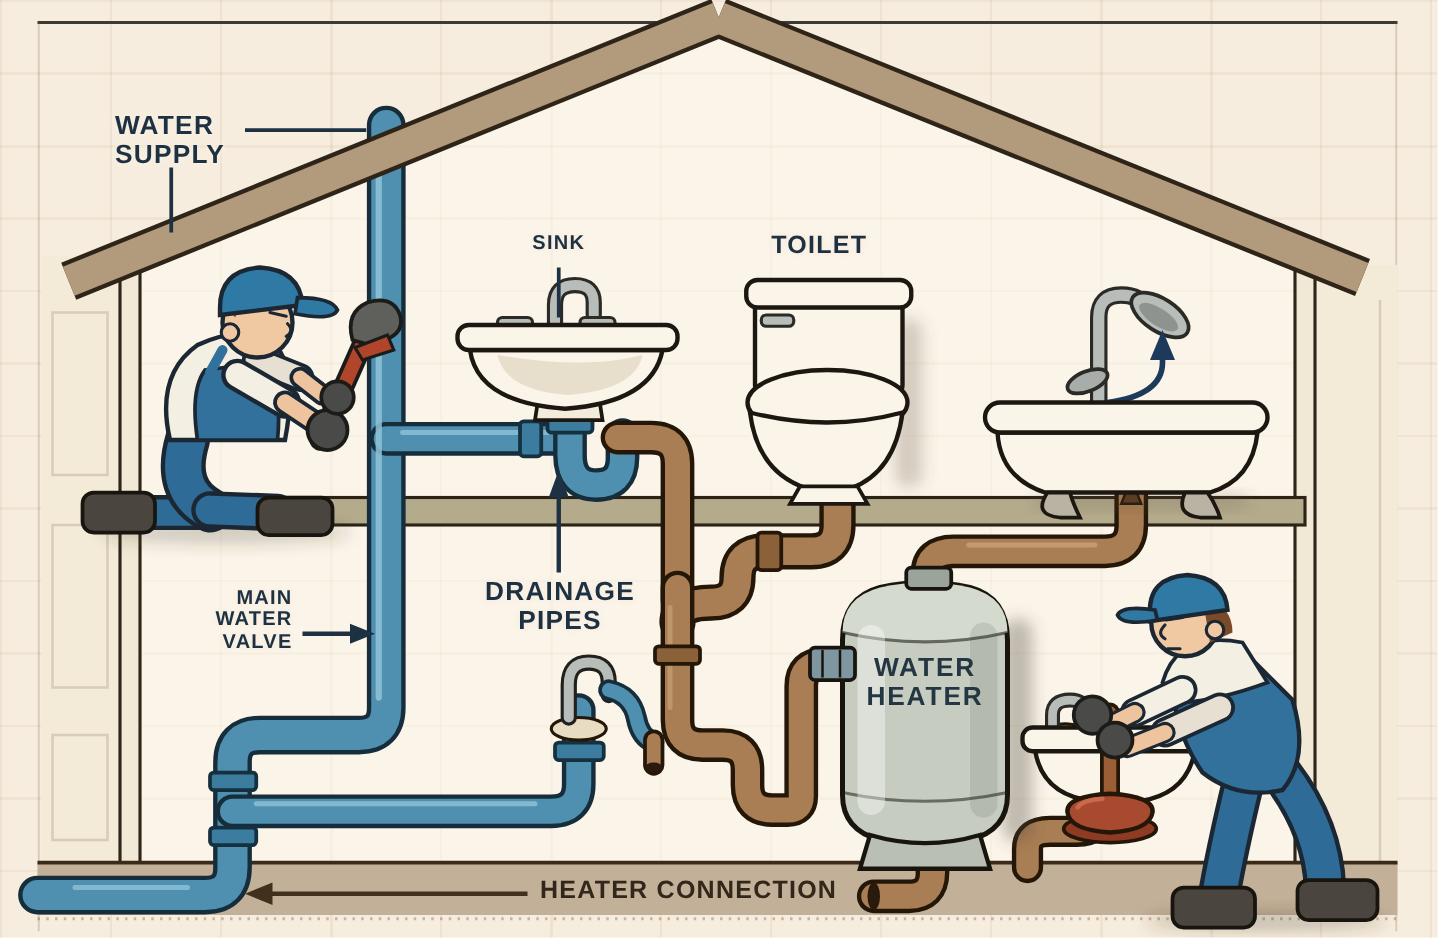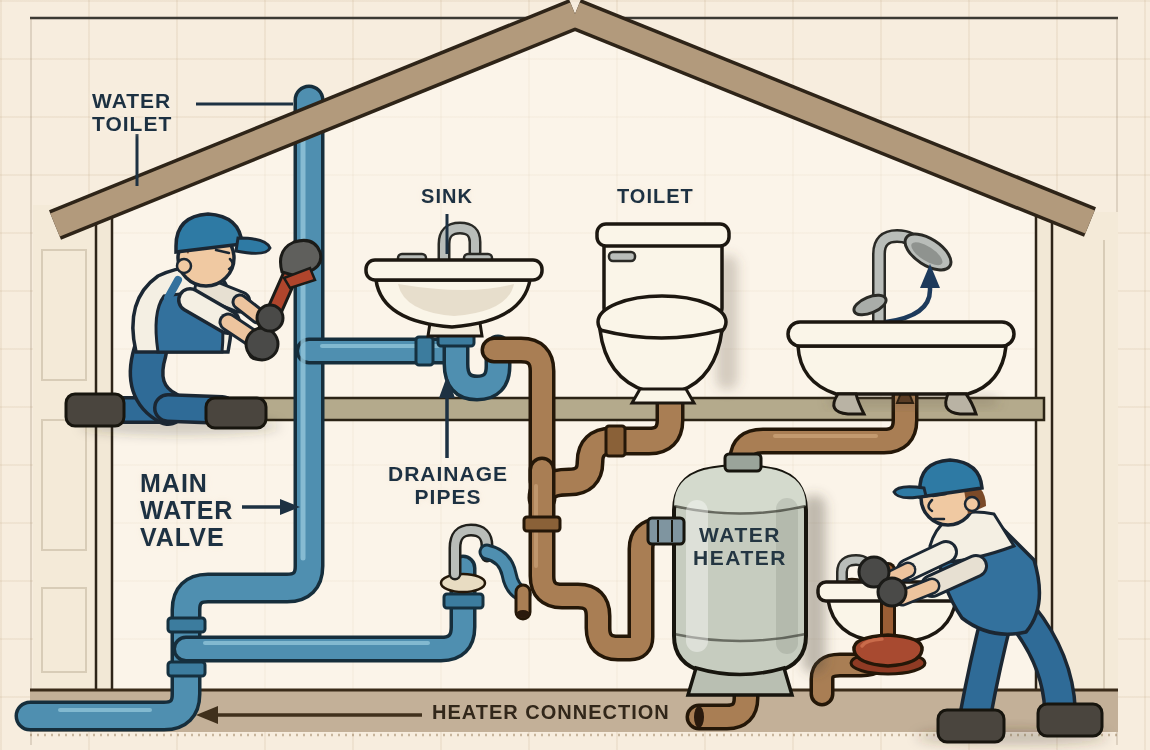--- a/index.html
+++ b/index.html
@@ -11,23 +11,23 @@
       repeating-linear-gradient(to bottom, rgba(186,158,120,.12) 0 2px, transparent 2px 58px);
     font-family:"Liberation Sans","DejaVu Sans",sans-serif;
   }
   #scene{position:absolute;left:0;top:0;}
   .label{
     position:absolute;font-weight:bold;color:#1d3142;line-height:1.08;
     letter-spacing:1px;
     text-shadow:0 0 3px #f8efe2,0 0 5px #f8efe2,0 0 8px #f8efe2,1px 1px 2px #f8efe2;
   }
   #lab-water-supply{left:92px;top:90px;width:106px;font-size:21px;}
-  #lab-sink{left:407px;top:186px;width:80px;font-size:20px;text-align:center;}
+  #lab-sink{left:407px;top:186px;width:80px;font-size:16px;text-align:center;}
   #lab-toilet{left:617px;top:186px;width:110px;font-size:20px;text-align:left;}
-  #lab-main-water-valve{left:140px;top:470px;width:94px;font-size:25px;text-align:left;}
+  #lab-main-water-valve{left:140px;top:470px;width:94px;font-size:16px;text-align:right;}
   #lab-drainage-pipes{left:382px;top:463px;width:132px;font-size:21px;text-align:center;}
   #lab-water-heater{left:682px;top:524px;width:116px;font-size:21px;text-align:center;color:#243642;text-shadow:none;letter-spacing:1.5px;}
   #lab-sewer-connection{left:432px;top:702px;width:300px;font-size:20px;color:#32271a;white-space:nowrap;text-shadow:none;}
 </style>
 </head>
 <body>
 
 <div id="canvas">
 <svg id="scene" width="1150" height="750" viewBox="0 0 1150 750">
   <defs>
@@ -276,20 +276,20 @@
   <g>
     <path d="M447 458 V394" stroke="#1d3142" stroke-width="3.5" fill="none"></path>
     <polygon points="439,398 447,376 455,398" fill="#1d3142"></polygon>
   </g>
   <g>
     <path d="M422 715 H216" stroke="#40301c" stroke-width="3.5" fill="none"></path>
     <polygon points="218,706 196,715 218,724" fill="#40301c"></polygon>
   </g>
 </svg>
 
-<div class="label" id="lab-water-supply">WATER TOILET</div>
+<div class="label" id="lab-water-supply">WATER SUPPLY</div>
 <div class="label" id="lab-sink">SINK</div>
 <div class="label" id="lab-toilet">TOILET</div>
 <div class="label" id="lab-main-water-valve">MAIN WATER VALVE</div>
 <div class="label" id="lab-water-heater">WATER HEATER</div>
 <div class="label" id="lab-drainage-pipes">DRAINAGE PIPES</div>
 <div class="label" id="lab-sewer-connection">HEATER CONNECTION</div>
 </div>
 
 </body></html>

